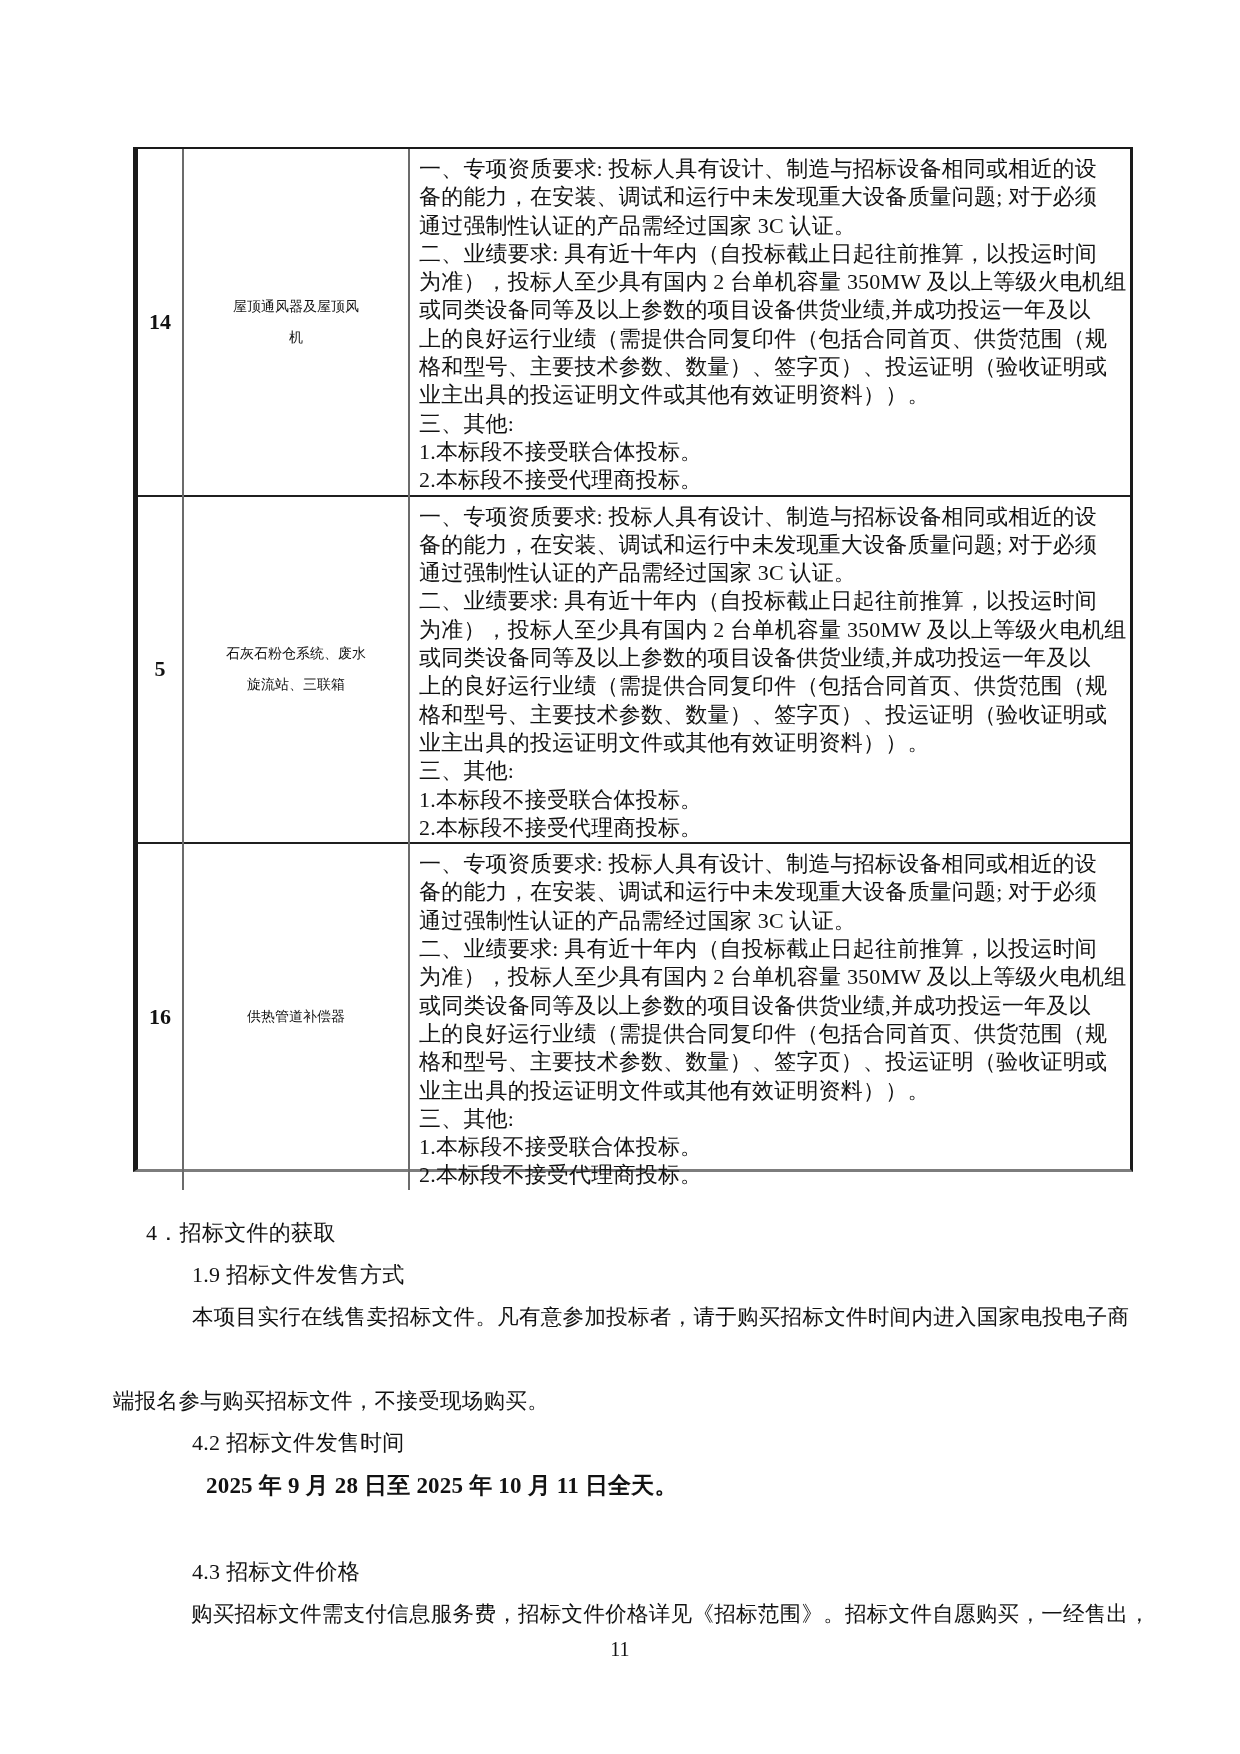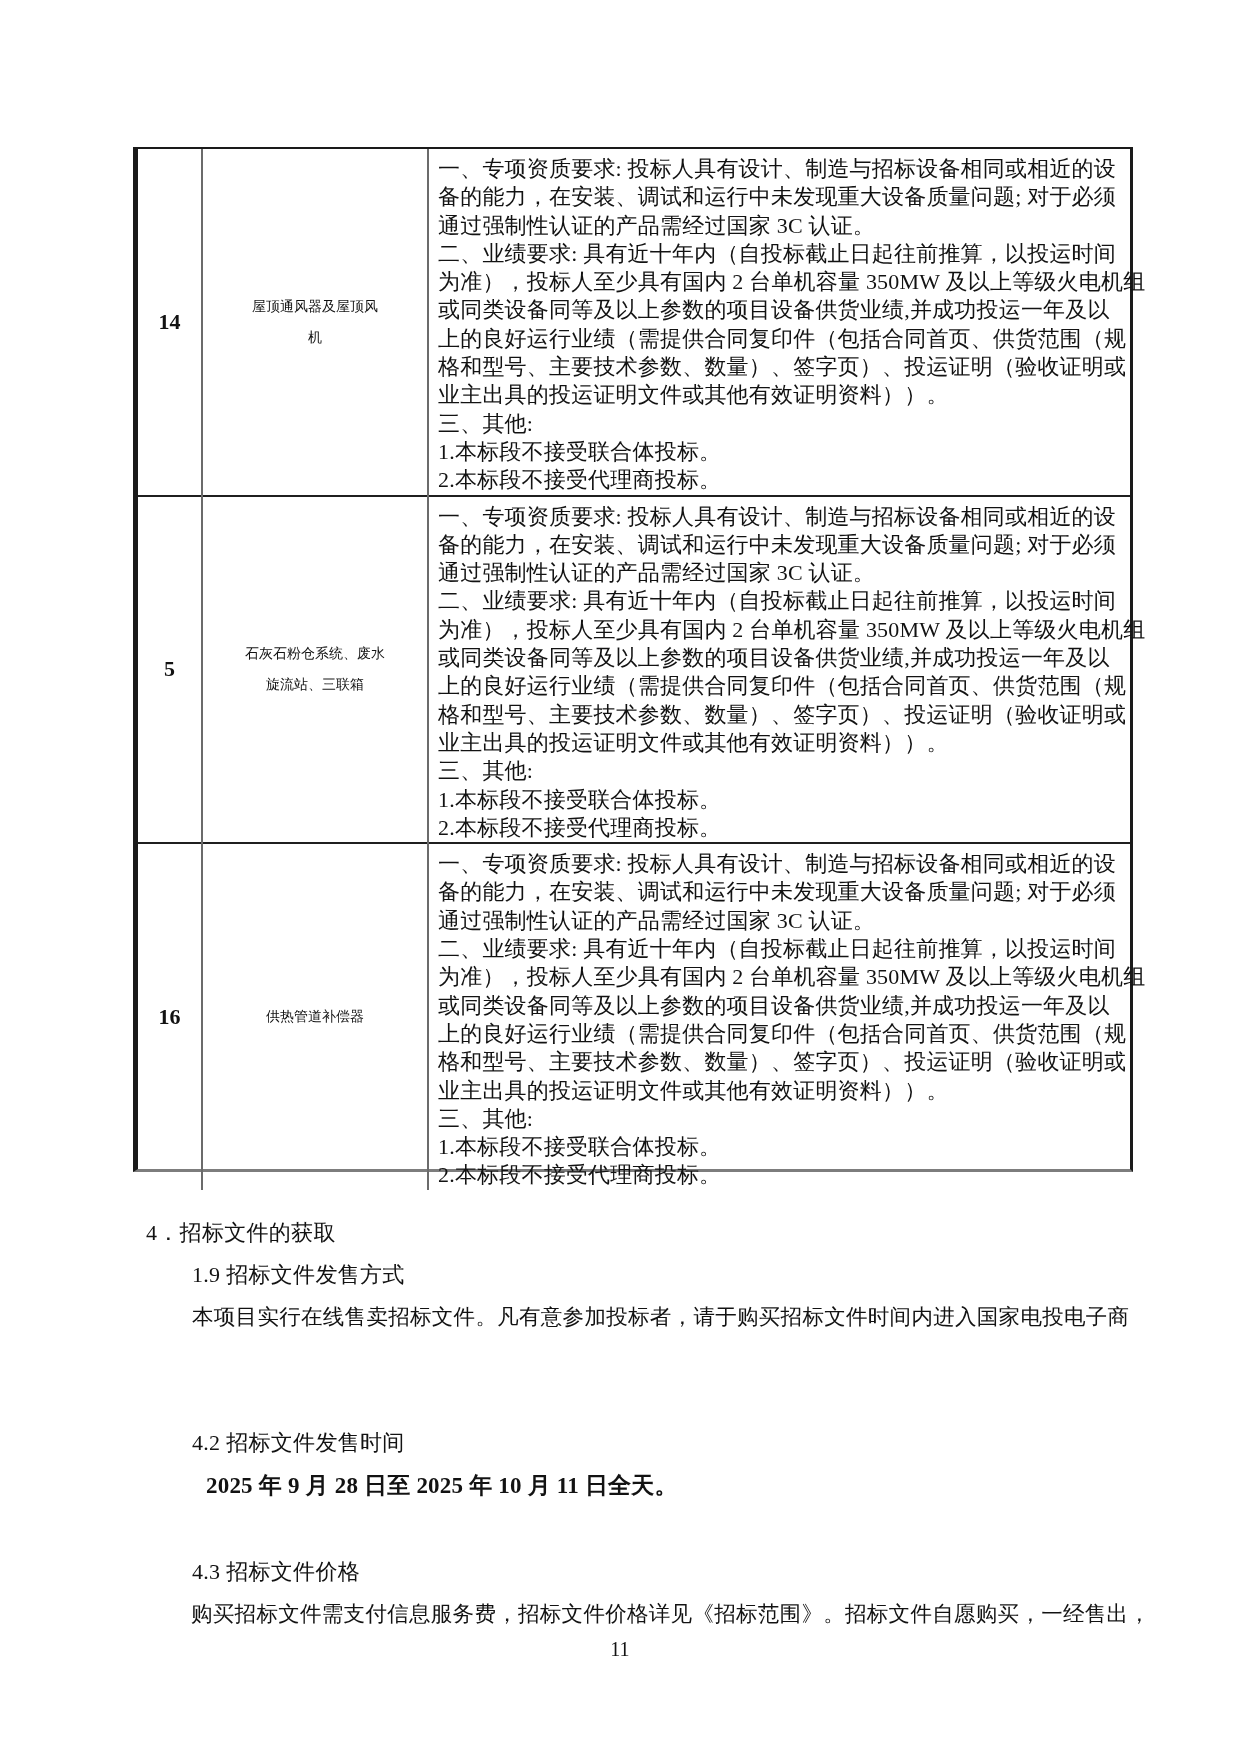--- a/index.html
+++ b/index.html
@@ -13,21 +13,21 @@
   .table-wrap{
     position:absolute;left:133px;top:147px;width:1000px;height:1025px;
     box-sizing:border-box;
     border-top:2px solid #1a1a1a;
     border-left:5px solid #1a1a1a;
     border-right:3px solid #1a1a1a;
     border-bottom:3px solid #7d7d7d;
   }
   table.qual{width:100%;height:100%;border-collapse:collapse;table-layout:fixed;}
   table.qual td{vertical-align:middle;box-sizing:border-box;}
-  td.c-no{width:64px;text-align:center;font-weight:bold;font-size:22px;border-right:2px solid #6b6b6b;}
+  td.c-no{width:45px;text-align:center;font-weight:bold;font-size:22px;border-right:2px solid #6b6b6b;}
   td.c-item{width:226px;text-align:center;border-right:2px solid #6b6b6b;}
   td.c-req{vertical-align:top;padding:6px 6px 0 9px;margin-left:36px;}
   tr.qrow + tr.qrow td{border-top:2px solid #1f1f1f;}
   .item-line{font-size:14px;line-height:31px;white-space:nowrap;}
   .req-line{font-size:22px;line-height:28.3px;height:28.3px;white-space:nowrap;letter-spacing:0.2px;}
   
   .ln{position:absolute;white-space:nowrap;font-size:21.5px;line-height:32px;letter-spacing:0.3px;}
   .ln.h{font-size:22px;}
   .ln.b{font-weight:bold;font-size:23px;letter-spacing:0.2px;}
   .pageno{position:absolute;top:1638px;left:0;width:100%;text-align:center;font-size:20px;}
@@ -115,20 +115,21 @@
         </td>
       </tr>
     </tbody>
       </table>
   </div>
 
   <div class="ln h" style="left:146px;top:1217px;">4．招标文件的获取</div>
   <div class="ln h" style="left:192px;top:1259px;">1.9 招标文件发售方式</div>
 
   <div class="ln" style="left:192px;top:1301px;text-align:right;">本项目实行在线售卖招标文件。凡有意参加投标者，请于购买招标文件时间内进入国家电投电子商</div>
+  <div class="ln" style="left:113px;top:1385px;">端报名参与购买招标文件，不接受现场购买。</div>
 
   <div class="ln h" style="left:192px;top:1427px;">4.2 招标文件发售时间</div>
   <div class="ln b" style="left:206px;top:1470px;">2025 年 9 月 28 日至 2025 年 10 月 11 日全天。</div>
   <div class="ln h" style="left:192px;top:1556px;">4.3 招标文件价格</div>
   <div class="ln" style="left:191px;top:1598px;">购买招标文件需支付信息服务费，招标文件价格详见《招标范围》。招标文件自愿购买，一经售出，</div>
 
   <div class="pageno">11</div>
 </div>
 
 </body></html>

